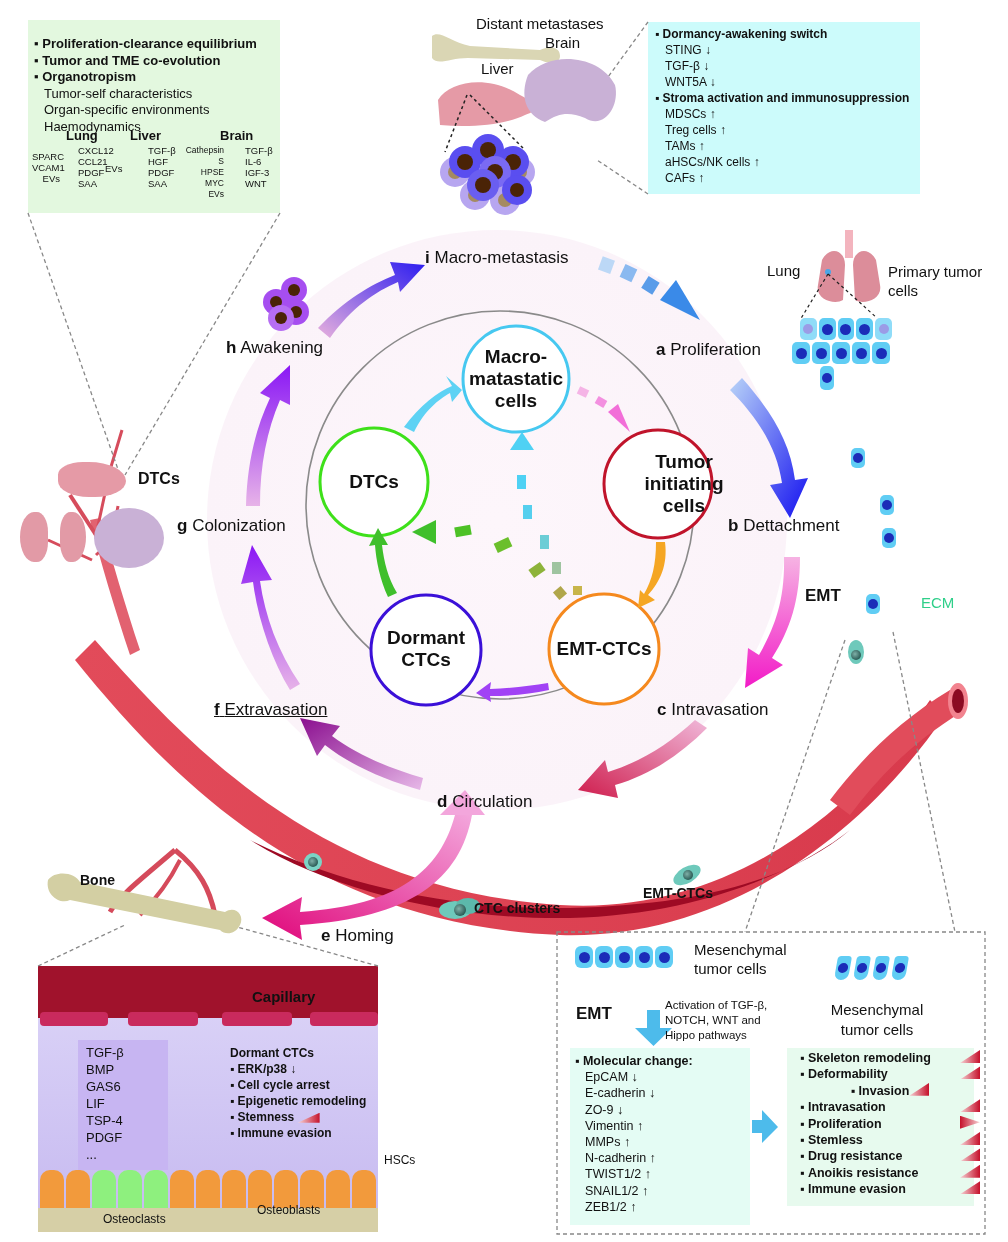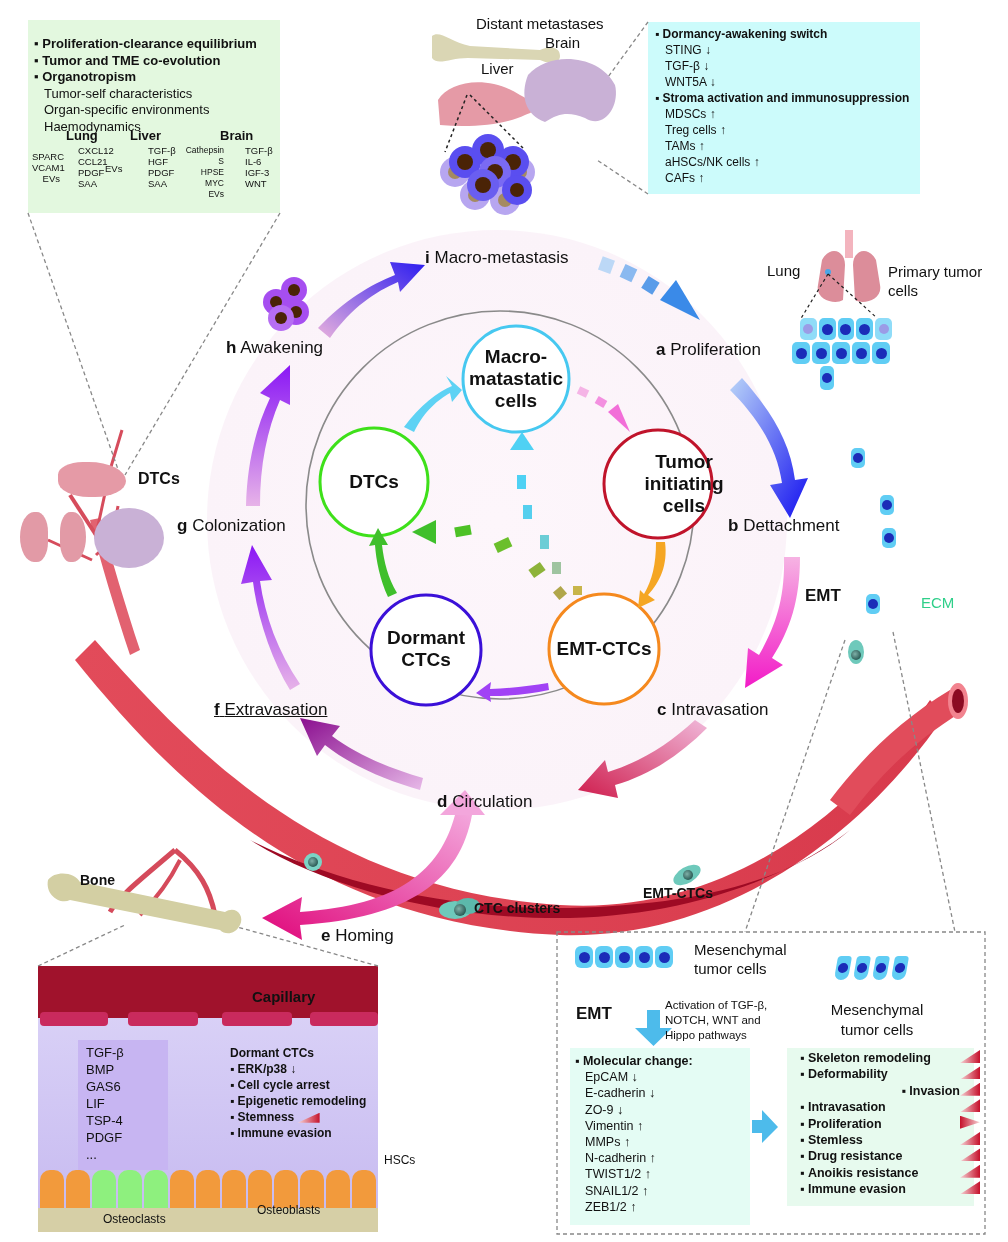--- a/index.html
+++ b/index.html
@@ -509,21 +509,21 @@
 
 <div class="abs" style="left:772px; top:1050px; width:180px; font-size:12.5px; line-height:16.4px; font-weight:bold;margin-left:28px;">
   <div style="display:flex;justify-content:space-between;">
       <span class="bullet">Skeleton remodeling</span>
       <span style="width:20px;height:13px;background:linear-gradient(to right,#f7d6d8,#c5102a);clip-path:polygon(0 100%,100% 0,100% 100%);"></span>
     </div>
   <div style="display:flex;justify-content:space-between;">
       <span class="bullet">Deformability</span>
       <span style="width:20px;height:13px;background:linear-gradient(to right,#f7d6d8,#c5102a);clip-path:polygon(0 100%,100% 0,100% 100%);"></span>
     </div>
-  <div style="display:flex;justify-content:flex-end;">
+  <div style="display:flex;justify-content:center;">
       <span class="bullet">Invasion</span>
       <span style="width:20px;height:13px;background:linear-gradient(to right,#f7d6d8,#c5102a);clip-path:polygon(0 100%,100% 0,100% 100%);"></span>
     </div>
   <div style="display:flex;justify-content:space-between;">
       <span class="bullet">Intravasation</span>
       <span style="width:20px;height:13px;background:linear-gradient(to right,#f7d6d8,#c5102a);clip-path:polygon(0 100%,100% 0,100% 100%);"></span>
     </div>
   <div style="display:flex;justify-content:space-between;">
       <span class="bullet">Proliferation</span>
       <span style="width:20px;height:13px;background:linear-gradient(to right,#c5102a,#f7d6d8);clip-path:polygon(0 0,100% 50%,0 100%);"></span>

